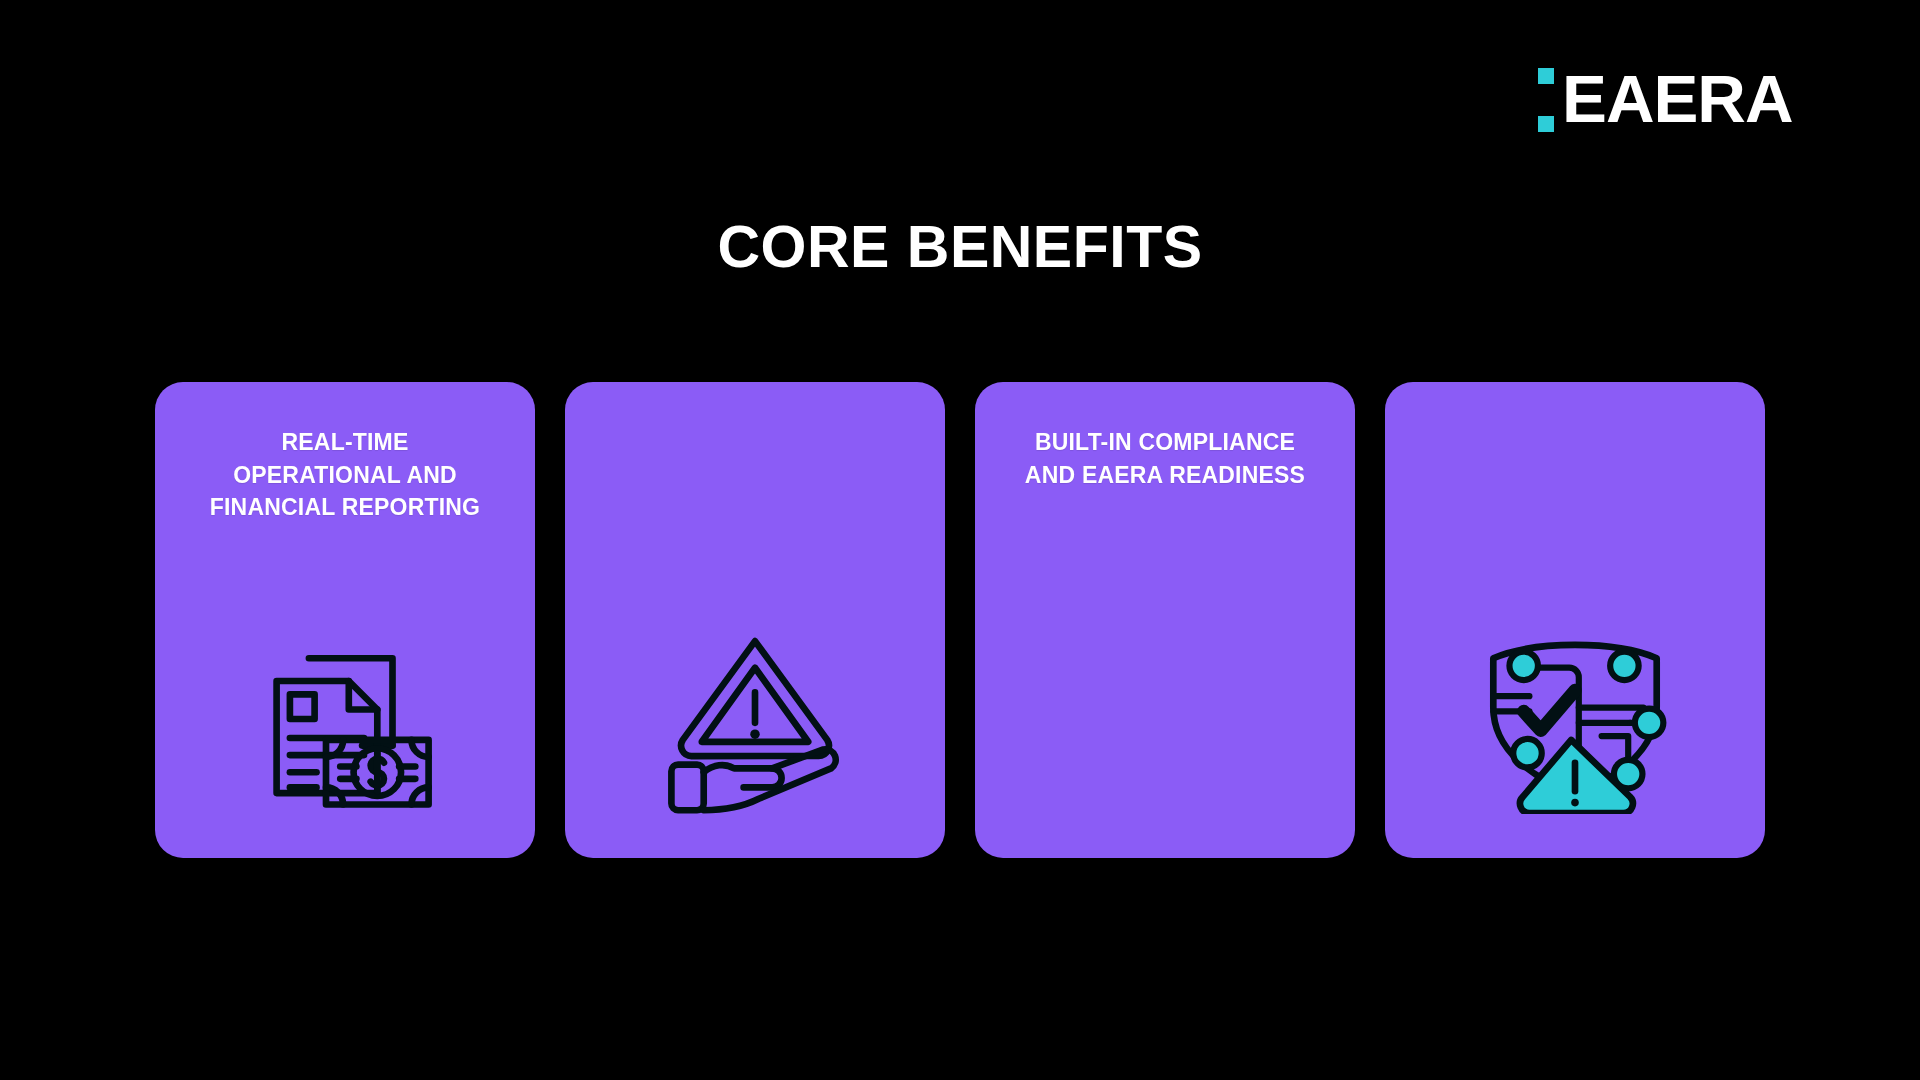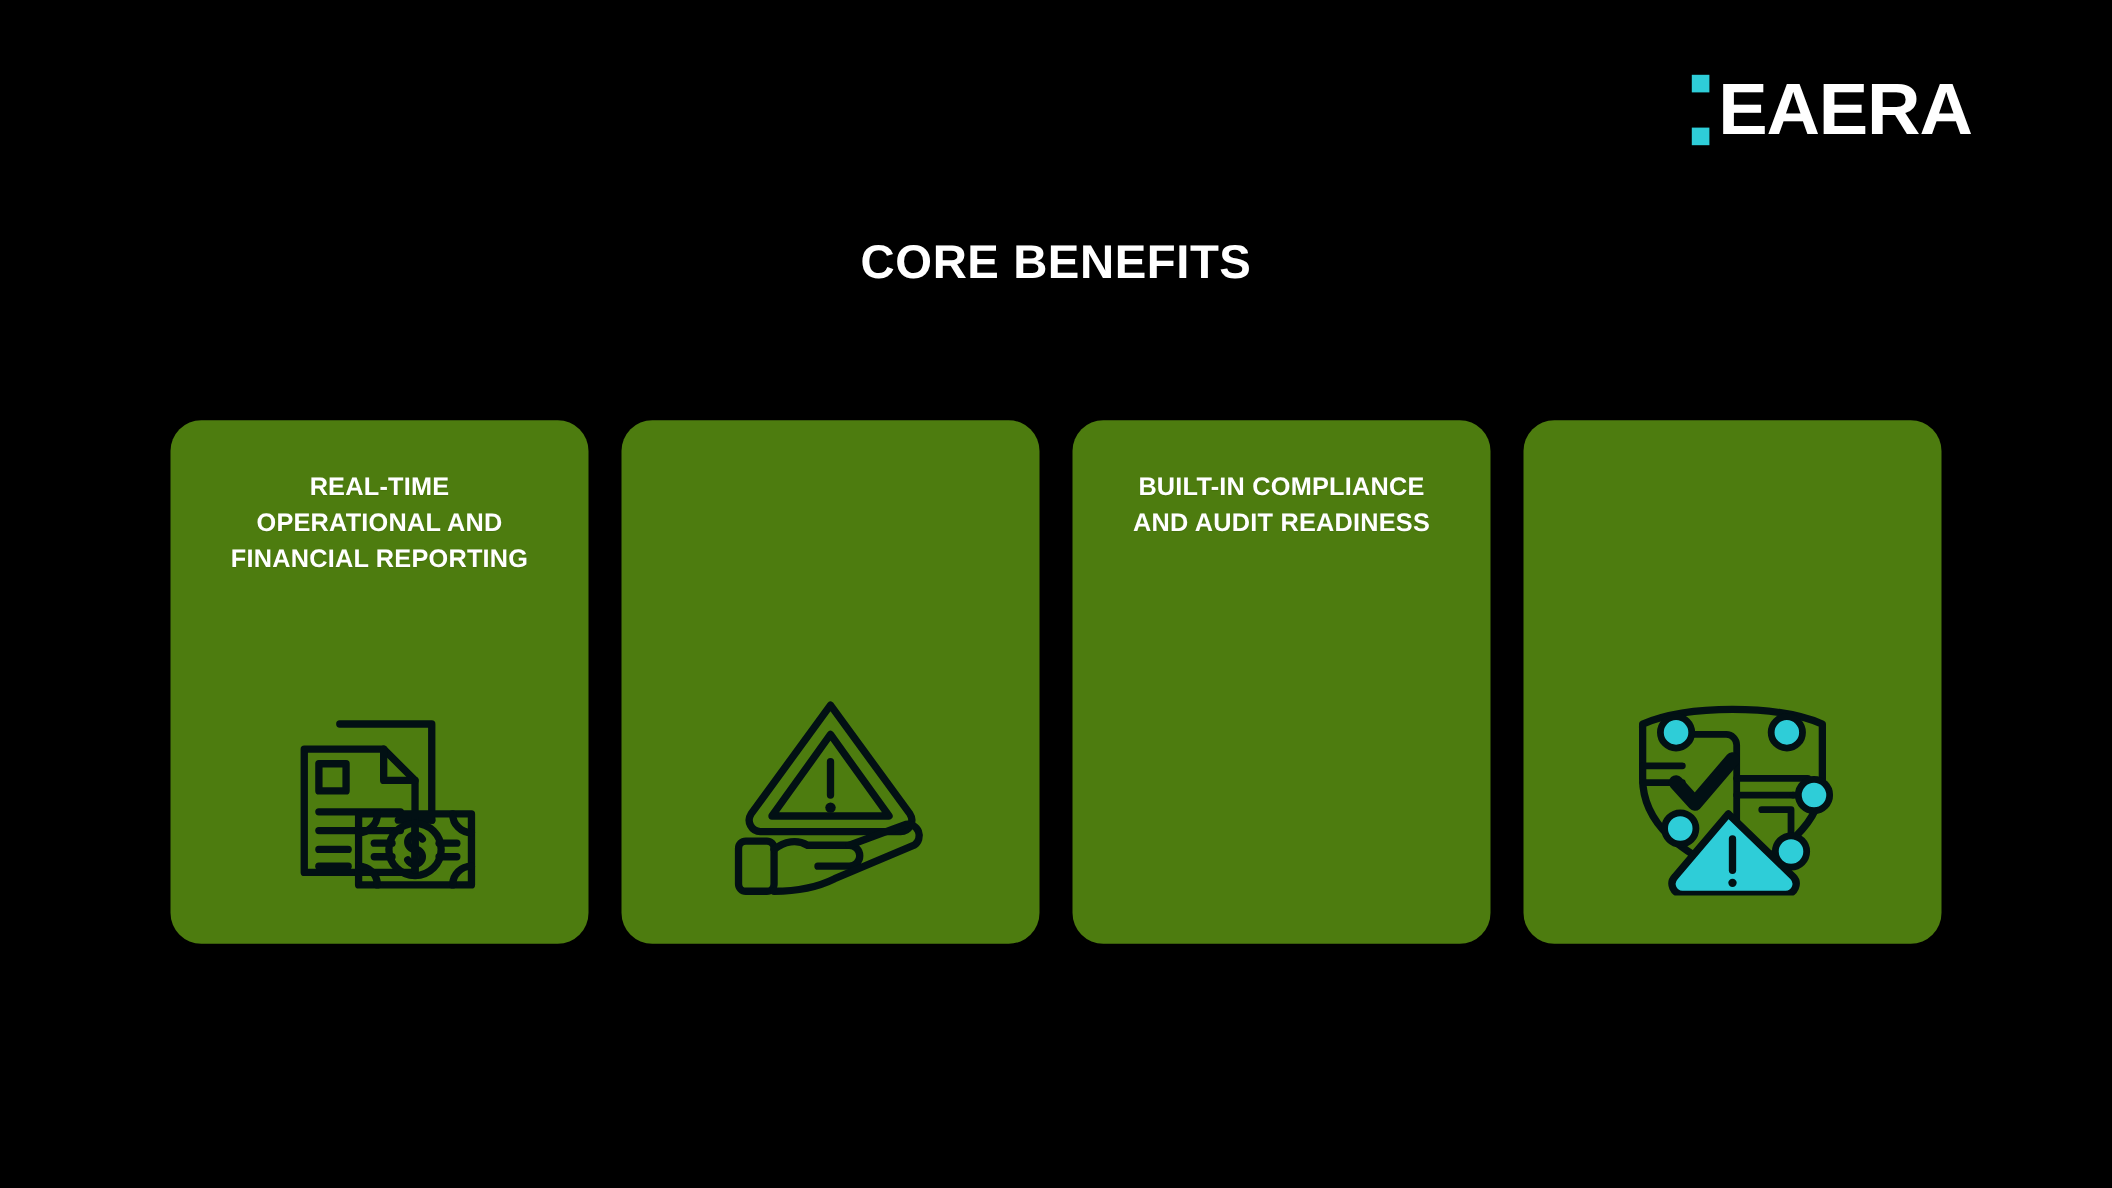--- a/index.html
+++ b/index.html
@@ -52,40 +52,40 @@
   }
 
   
   #page-title {
     position: absolute;
     top: 218px;
     left: 0;
     width: 1920px;
     text-align: center;
     color: #ffffff;
-    font-size: 43px;
+    font-size: 59px;
     font-weight: 700;
     letter-spacing: 0.5px;
     line-height: 1;
     font-family: "Liberation Sans", sans-serif;
   }
 
   
   #benefit-cards {
     position: absolute;
     top: 382px;
     left: 155px;
     width: 1610px;
     height: 476px;
     display: flex;
     gap: 30px;
   }
   .benefit-card {
     flex: 1 1 0;
-    background: #4d7c0f;
+    background: #8b5cf6;
     border-radius: 28px;
     padding: 44px 18px 26px;
     display: flex;
     flex-direction: column;
     align-items: center;
   }
   .card-title {
     color: #ffffff;
     font-size: 23px;
     font-weight: 700;
@@ -169,21 +169,21 @@
         <circle class="ic-fill" cx="100" cy="116" r="5"></circle>
 
         <rect class="ic" x="12" y="148" width="34" height="48" rx="7"></rect>
         <path class="ic" d="M46 156 c10 -8 22 -10 32 -4 h40 a10 10 0 0 1 0 20 h-30"></path>
         <path class="ic" d="M46 196 c14 0 38 -2 58 -12 l76 -32 a11 11 0 0 0 -8 -20 l-54 20"></path>
       </svg>
     </div>
   </div>
 
   <div class="benefit-card">
-    <div class="card-title">BUILT-IN COMPLIANCE AND AUDIT READINESS</div>
+    <div class="card-title">BUILT-IN COMPLIANCE AND EAERA READINESS</div>
   </div>
 
   <div class="benefit-card">
     <div class="card-icon">
       <svg viewBox="0 0 200 200">
 
         <path class="ic" d="M14 36 c28 -12 62 -14 86 -14 c24 0 58 2 86 14 v52 c0 44 -38 72 -86 92 c-48 -20 -86 -48 -86 -92 Z"></path>
 
         <path class="ic ic-thin" d="M58 46 h36 a10 10 0 0 1 10 10 v84"></path>
         <path class="ic ic-thin" d="M14 76 h38"></path>

